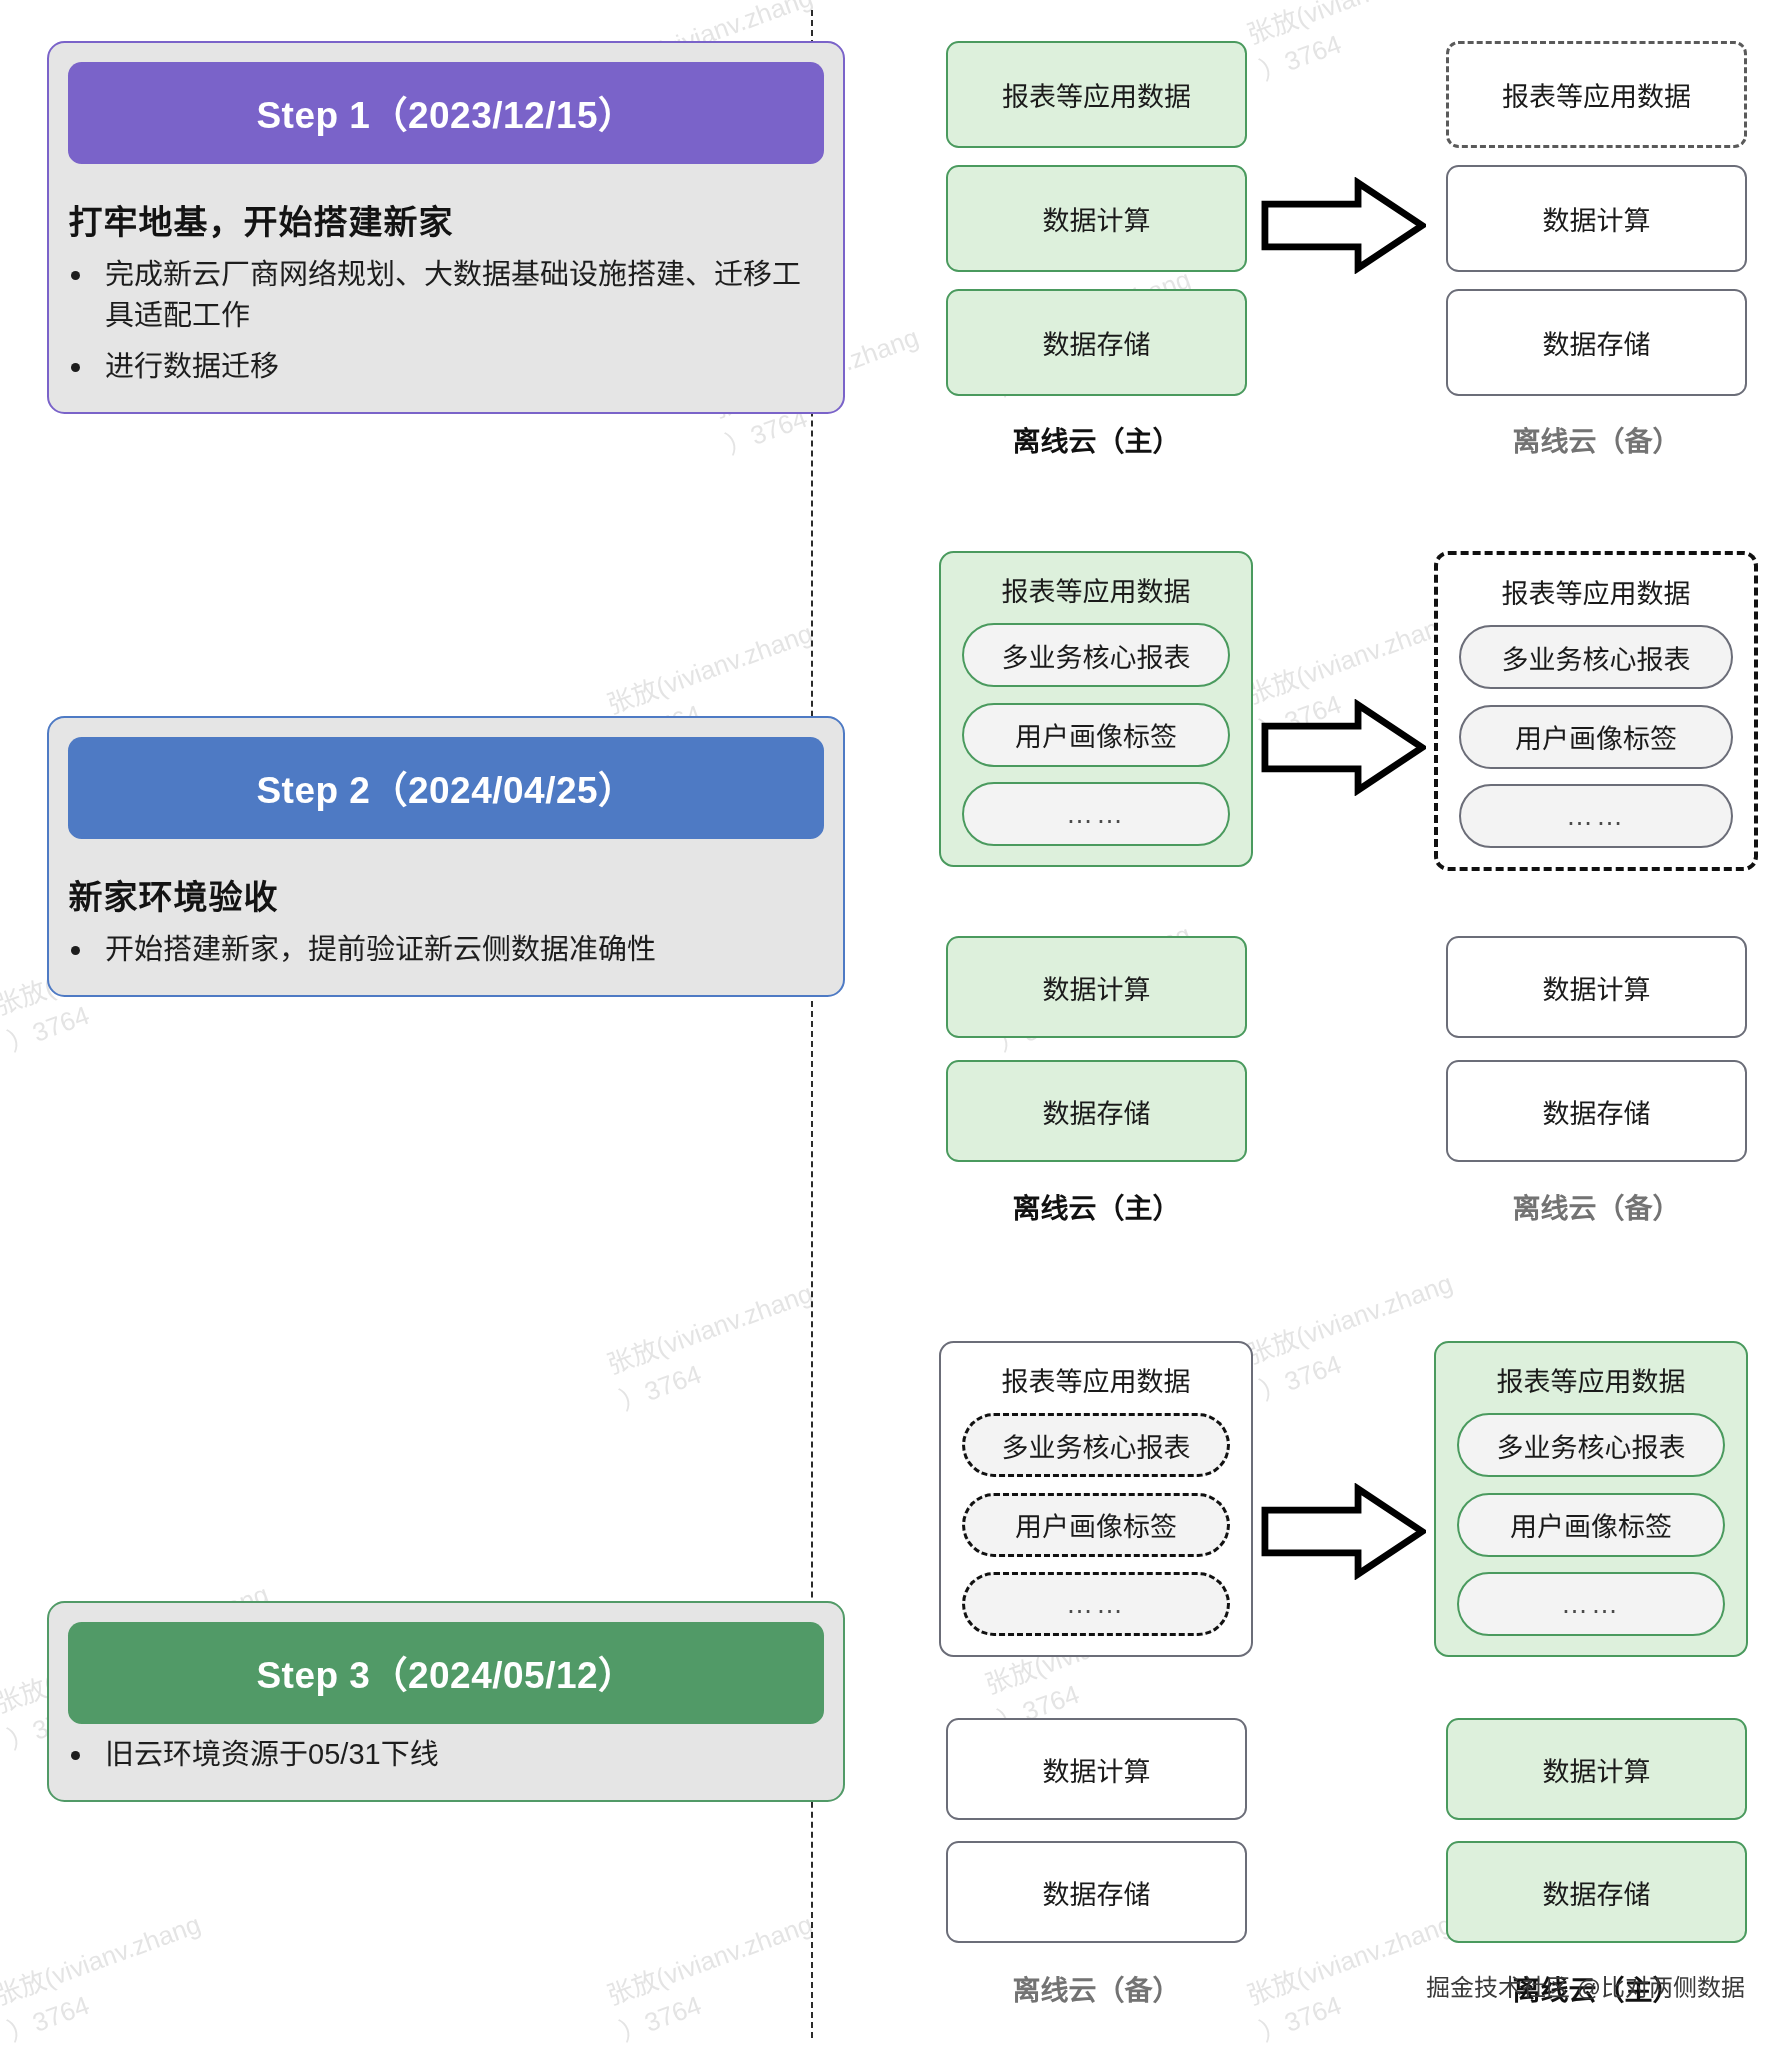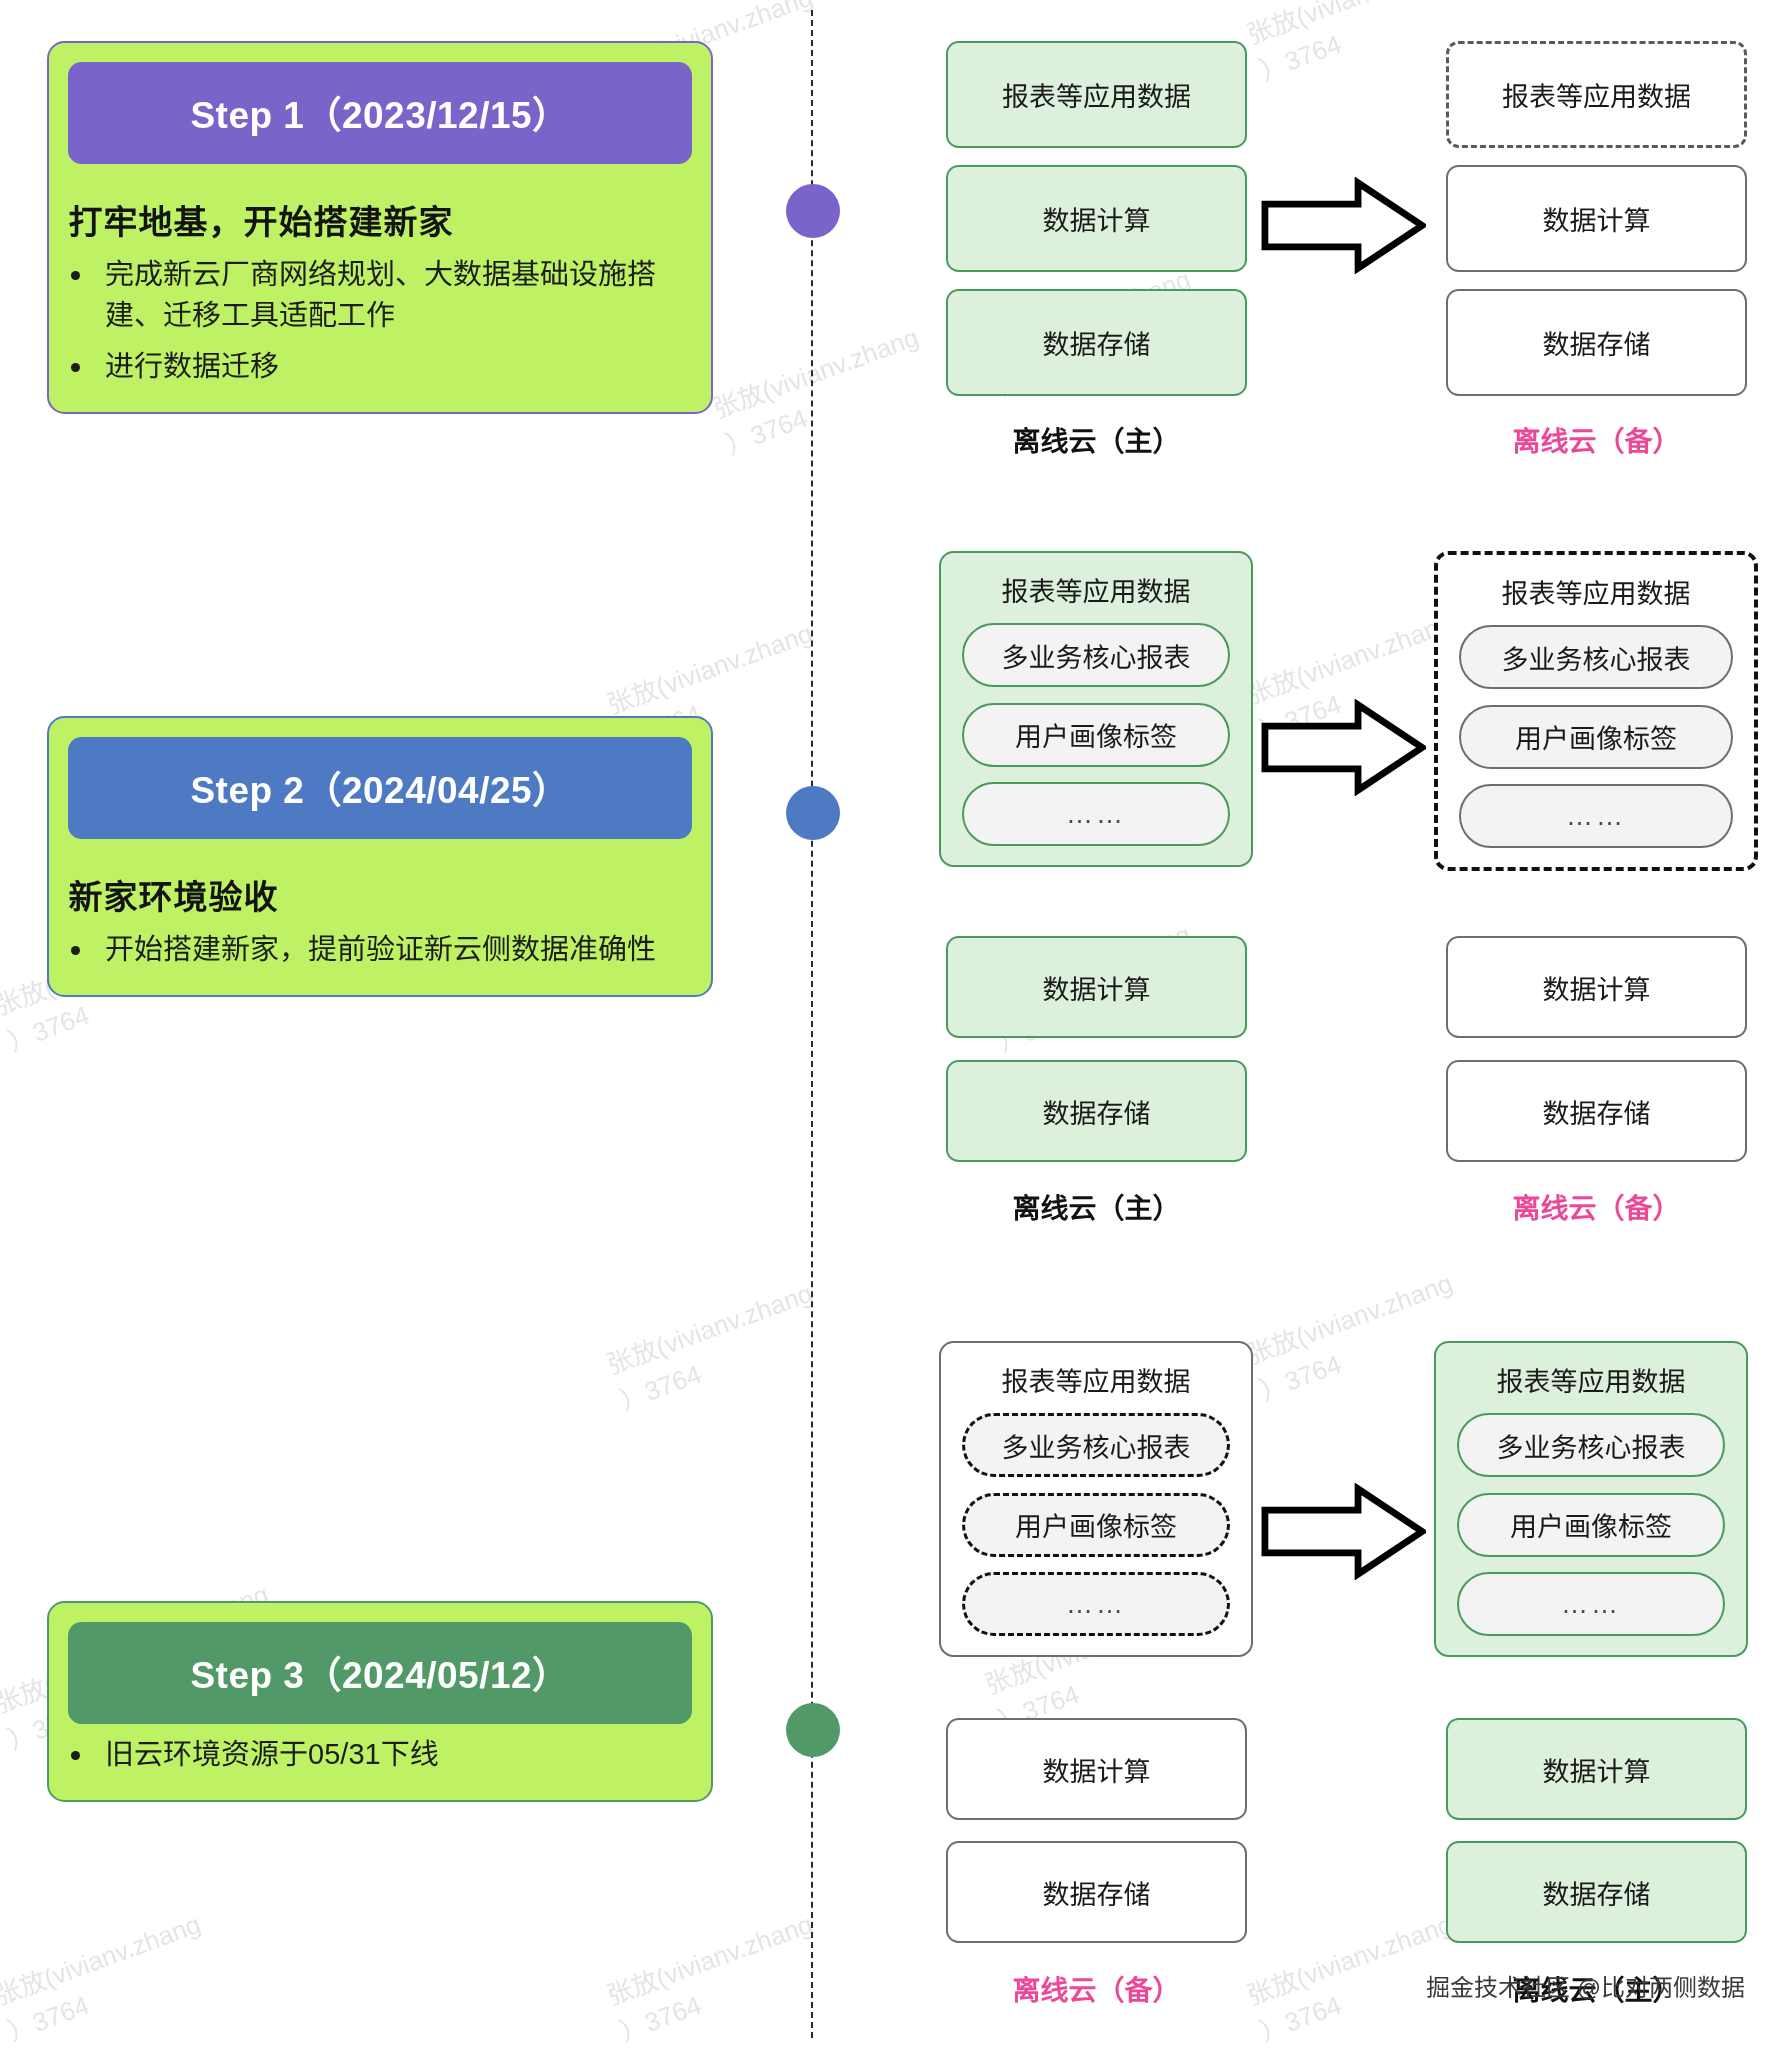--- a/index.html
+++ b/index.html
@@ -37,22 +37,22 @@
     position: absolute;
     width: 54px; height: 54px;
     border-radius: 50%;
     left: 786px;
   }
 
   
   .step-card {
     position: absolute;
     left: 47px;
-    width: 666px;
-    background: #bef264;
+    width: 798px;
+    background: #e5e5e5;
     border-radius: 17.5px;
     border: 2.9px solid #7a63c9;
     padding: 19.4px 19.4px 25px 19.4px;
   }
   .step-card.blue  { border-color: #4e7ac4; }
   .step-card.green { border-color: #519a67; }
 
   .step-header {
     border-radius: 13.6px;
     background: #7a63c9;
@@ -133,21 +133,21 @@
   .pill.dots { letter-spacing: 2.9px; color: #4a4a4a; }
 
   .cloud-label {
     position: absolute;
     width: 301px;
     text-align: center;
     font-size: 28px;
     font-weight: bold;
     color: #111111;
   }
-  .cloud-label.muted { color: #ec4899; }
+  .cloud-label.muted { color: #737373; }
 
   
   .arrow { position: absolute; }
 
   
   .credit {
     position: absolute;
     font-size: 24px;
     color: #3a3a3a;
     white-space: nowrap;

